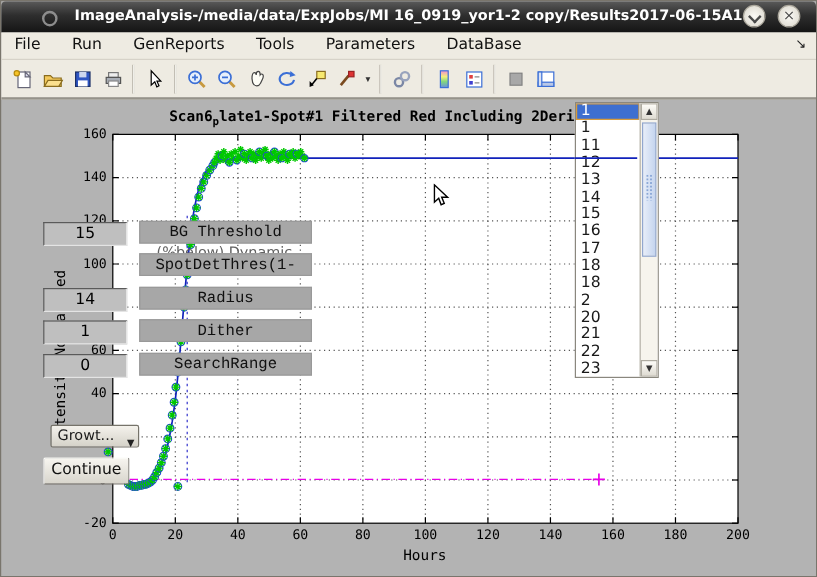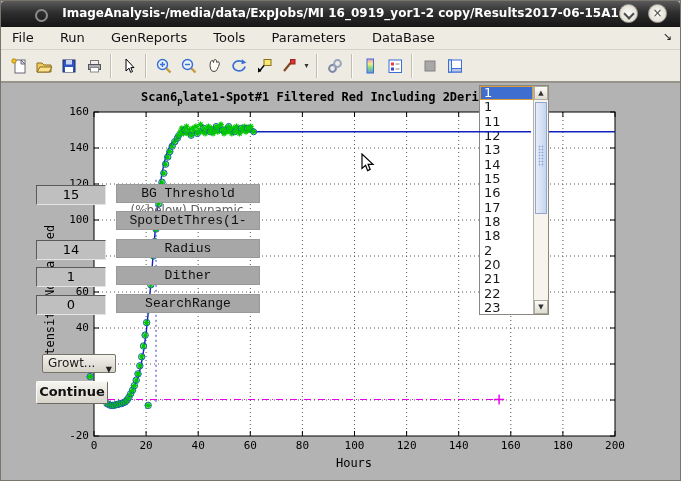--- a/index.html
+++ b/index.html
@@ -58,21 +58,21 @@
     line-height:17px;color:#101010;z-index:5;overflow:hidden;font-family:Liberation Mono, monospace;}
   #bg-line2{position:absolute;left:114px;top:202px;width:144px;height:8px;overflow:hidden;
     text-align:center;font-size:12px;color:#606060;z-index:4;}
   #popup-growth{position:absolute;left:41px;top:353px;width:74px;height:19px;z-index:5;
     background:linear-gradient(#f4f2ec,#d5d2c9);border:1px solid #76736a;border-radius:2px;
     font-size:12px;line-height:17px;color:#1a1a1a;padding-left:5px;box-sizing:border-box;}
   #popup-growth .arrow{position:absolute;right:3px;top:6px;font-size:8px;color:#222;}
   #btn-continue{position:absolute;left:35px;top:380px;width:70px;height:21px;z-index:5;
     background:linear-gradient(#f7f5f0,#d8d5cc);border:1px solid #6e6b64;
     border-top-color:#fbfaf7;border-left-color:#fbfaf7;border-radius:2px;
-    text-align:center;font-size:13px;line-height:19px;color:#111;font-weight:bold;}
+    text-align:center;font-size:13px;line-height:19px;color:#111;}
   
   #listbox{position:absolute;left:478px;top:84px;width:70px;height:230px;background:#fff;
     border:1px solid #8a877e;box-sizing:border-box;z-index:10;overflow:hidden;}
   #listbox-items{position:absolute;left:0;top:0;right:15px;bottom:0;overflow:hidden;}
   .lb-row{height:14.35px;line-height:14px;font-size:13px;color:#1a1a1a;padding-left:4px;}
   .lb-row.sel{background:#3e6fd0;color:#fff;box-shadow:inset 0 0 0 1px #d89c3c;}
   #lb-scrollbar{position:absolute;right:0;top:0;bottom:0;width:15px;background:#f6f4ed;
     border-left:1px solid #b5b2a8;box-sizing:border-box;}
   .sb-btn{position:absolute;left:0;width:14px;height:14px;
     background:linear-gradient(#fdfcf8,#dedbd2);border:1px solid #aeaba1;box-sizing:border-box;

